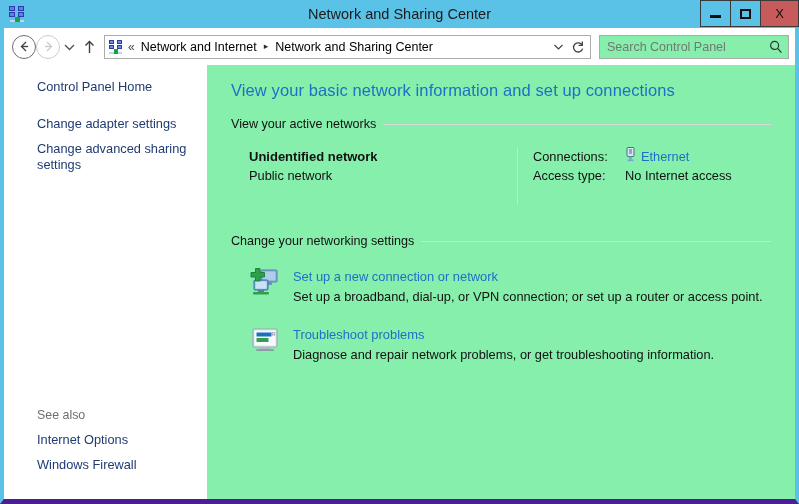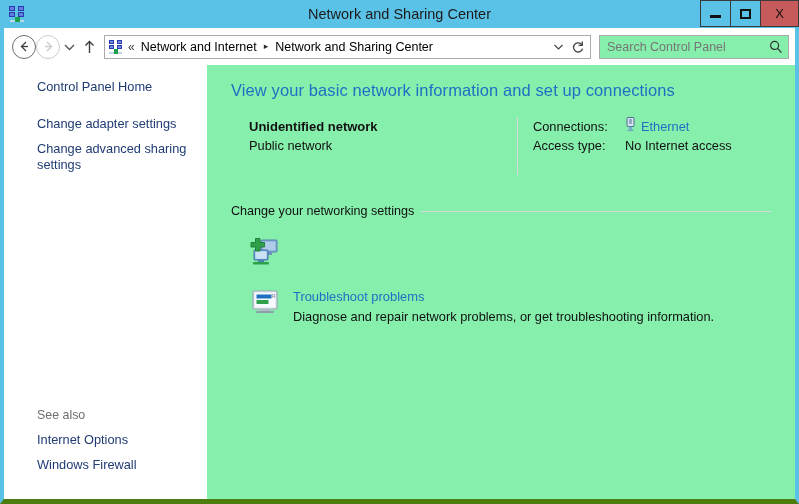--- a/index.html
+++ b/index.html
@@ -187,21 +187,21 @@
   .searchbox input::placeholder { color: #767676; opacity: 1; }
   .search-icon { flex: 0 0 16px; width: 16px; height: 16px; }
 
   
   .content-wrap {
     flex: 1 1 auto;
     display: flex;
     background: #FFFFFF;
     border-left: 4px solid #5BC2E7;
     border-right: 4px solid #5BC2E7;
-    border-bottom: 5px solid #4d7c0f;
+    border-bottom: 5px solid #4c1d95;
     min-height: 0;
   }
 
   
   .sidebar {
     flex: 0 0 203px;
     background: #FFFFFF;
     padding: 14px 0 0 0;
     position: relative;
     display: flex;
@@ -481,20 +481,24 @@
       <a class="side-link" href="#">Internet Options</a>
       <div class="side-gap"></div>
       <a class="side-link" href="#">Windows Firewall</a>
       <div class="side-bottom-pad"></div>
     </div>
 
     <div class="main">
 
       <h1 class="page-title">View your basic network information and set up connections</h1>
 
+      <div class="section-head">
+        <span class="sh-text">View your active networks</span>
+        <span class="sh-rule"></span>
+      </div>
 
       <div class="active-net">
         <div class="an-left">
           <div class="an-name">Unidentified network</div>
           <div class="an-type">Public network</div>
         </div>
         <div class="an-divider"></div>
         <div class="an-right">
           <div class="an-row">
             <span class="an-label">Connections:</span>
@@ -530,20 +534,24 @@
               <rect x="13.5" y="5.5" width="13" height="9" fill="#AFCCE8"></rect>
               <rect x="17" y="16" width="6" height="3" fill="#6E93BC"></rect>
               <rect x="5" y="14" width="14" height="10" rx="1" fill="#6FA8DC" stroke="#3D6E9E" stroke-width="1"></rect>
               <rect x="6.3" y="15.2" width="11.4" height="7.6" fill="#CBE1F5"></rect>
               <rect x="9" y="24" width="6" height="2.5" fill="#4C7FAE"></rect>
               <rect x="4" y="26" width="16" height="2.5" rx="1" fill="#2FA04A"></rect>
               <rect x="2" y="3" width="11" height="11" fill="none"></rect>
               <path d="M6.5 2.5 h4.5 v4 h4.5 v4.5 h-4.5 v4 H6.5 v-4 H2 V6.5 h4.5 z" fill="#2FA04A" stroke="#1C7A35" stroke-width="0.9"></path>
             </svg>
           </span>
+          <div class="setting-body">
+            <a class="setting-title" href="#">Set up a new connection or network</a>
+            <div class="setting-desc">Set up a broadband, dial-up, or VPN connection; or set up a router or access point.</div>
+          </div>
         </div>
 
         <div class="setting-item">
           <span class="setting-icon">
             <svg viewBox="0 0 32 32" width="32" height="32">
               <rect x="4" y="5" width="24" height="18" rx="1.5" fill="#E8EEF4" stroke="#9AA7B3" stroke-width="1.2"></rect>
               <rect x="6" y="7" width="20" height="14" fill="#F7FAFC"></rect>
               <rect x="7.5" y="8.5" width="15" height="4" fill="#1E6FC0"></rect>
               <rect x="7.5" y="14" width="12" height="4" fill="#2FA04A"></rect>
               <rect x="22.5" y="8" width="1.6" height="1.6" fill="#9AA7B3"></rect>

